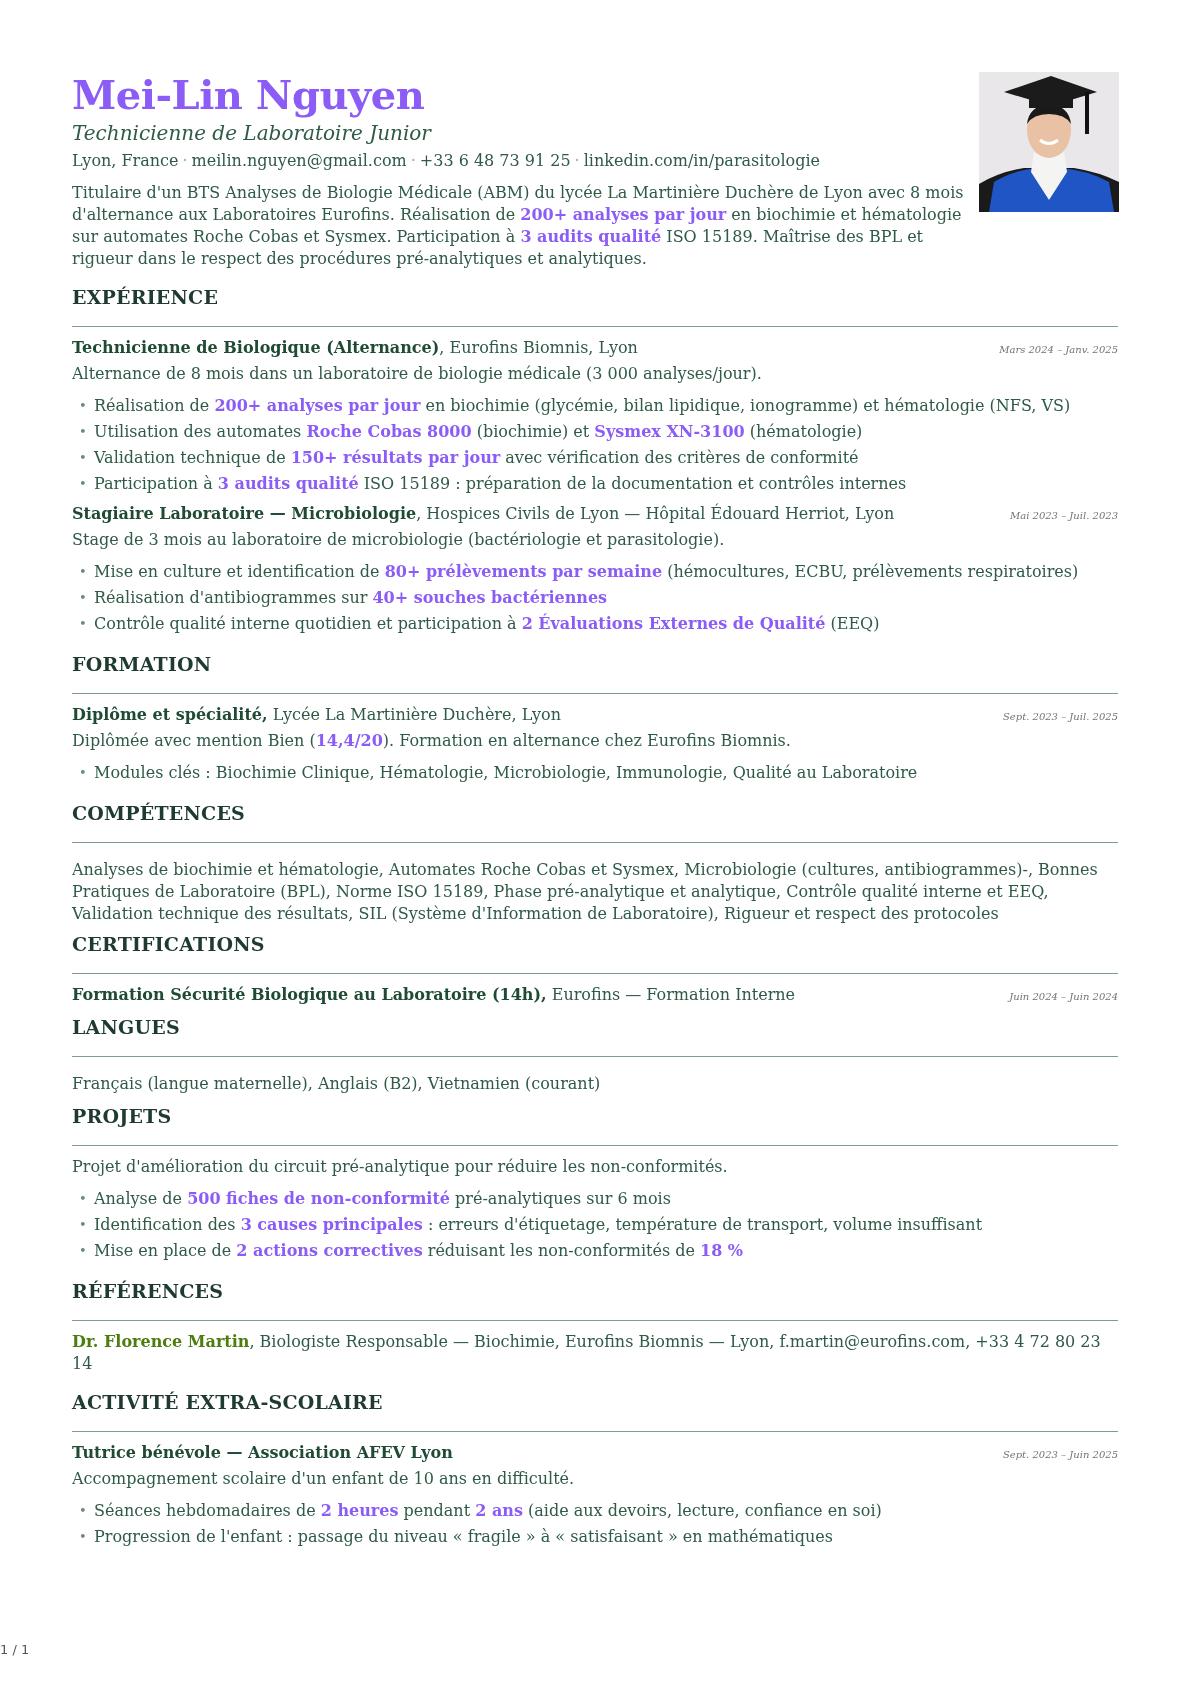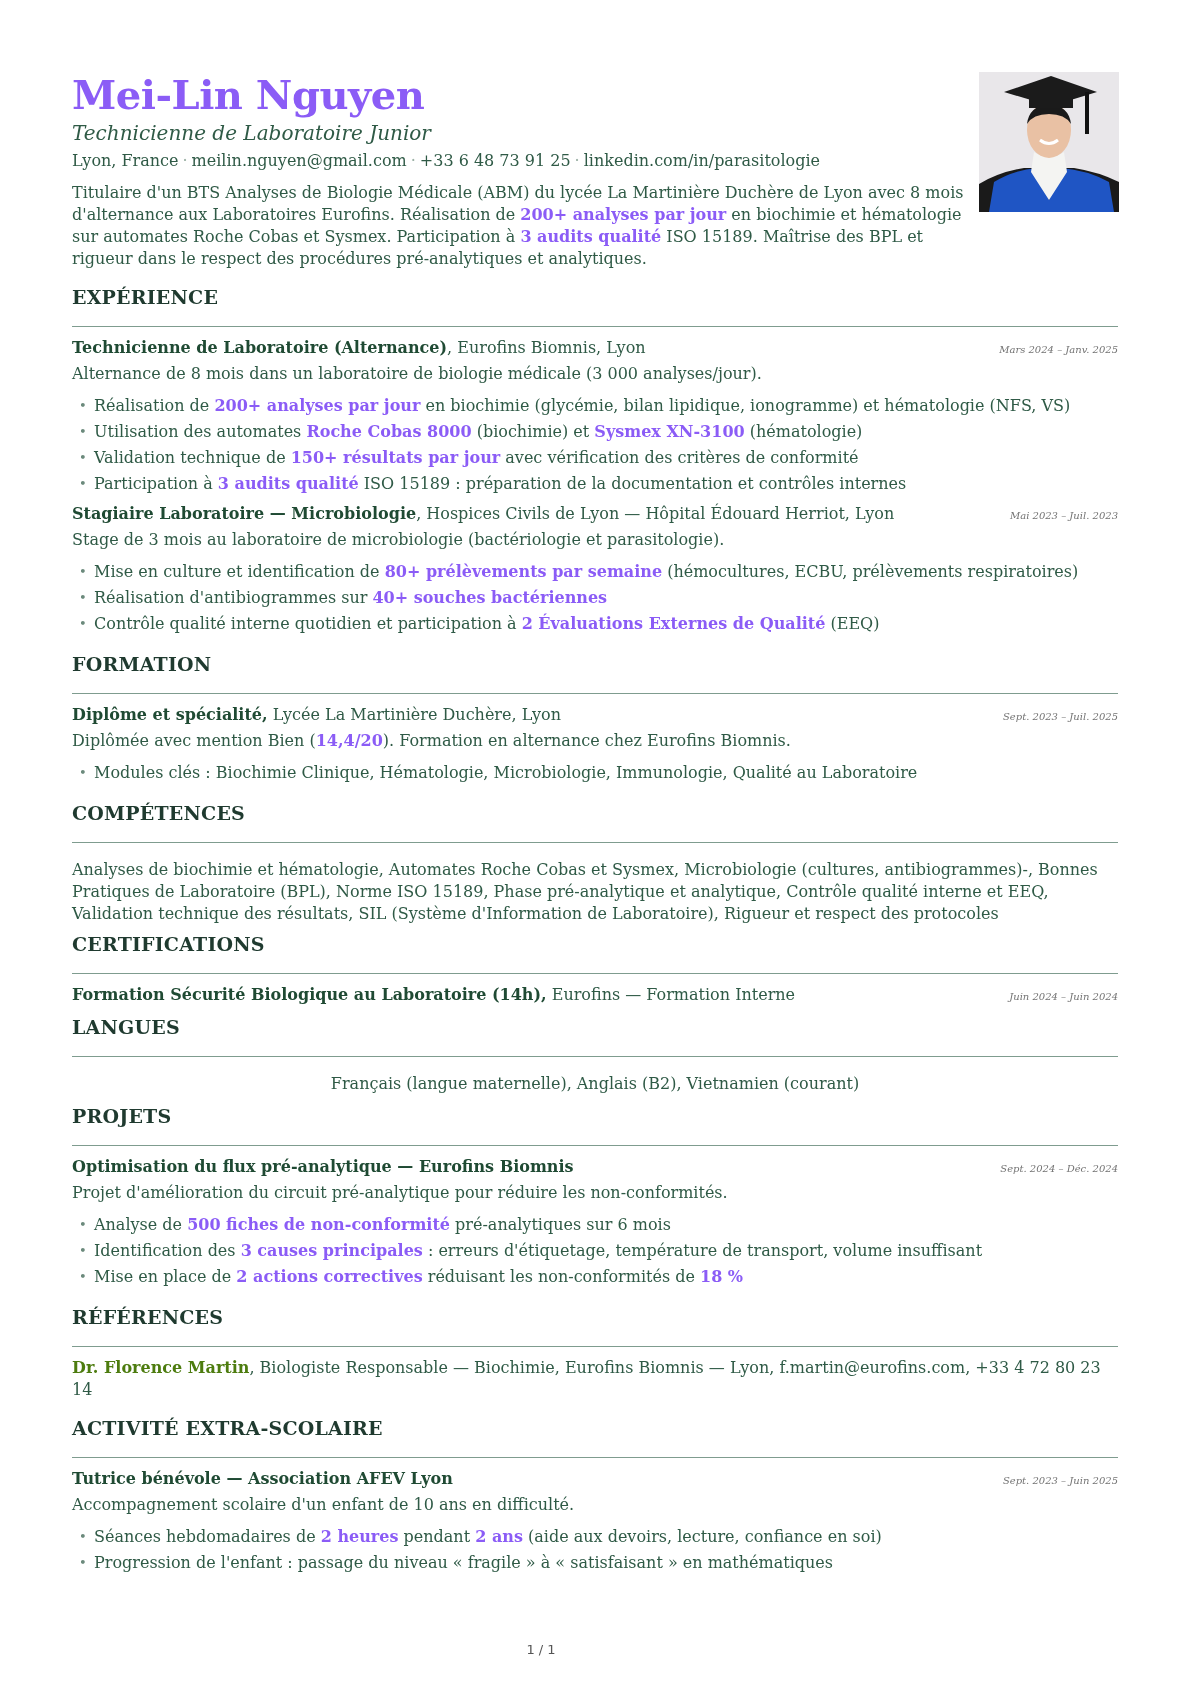--- a/index.html
+++ b/index.html
@@ -19,39 +19,39 @@
              border-bottom:1.5px solid #7f9c8f;padding-bottom:16px;margin-bottom:10px;}
   .entry{margin-bottom:6px;}
   .row{display:flex;justify-content:space-between;align-items:baseline;font-size:16px;line-height:22px;}
   .row .t b{color:#1f4a33;}
   .row .date{font-style:italic;font-size:10px;color:#737373;white-space:nowrap;text-align:center;}
   .desc{font-size:16px;line-height:22px;margin-top:2px;}
   ul.bl{margin:8px 0 4px 0;padding-left:22px;font-size:16px;line-height:26px;list-style:none;}
   ul.bl li{position:relative;padding-left10px;}
   ul.bl li::before{content:"•";position:absolute;left:-15px;color:#6b8a7c;font-size:13px;}
   .plain{font-size:16px;line-height:22px;}
-  .footer{position:absolute;left:0;width:1082px;top:1642px;text-align:center;font-size:13px;color:#555;font-family:"DejaVu Sans",sans-serif;}
+  .footer{position:absolute;left:0;width:1082px;top:1642px;font-size:13px;color:#555;font-family:"DejaVu Sans",sans-serif;}
 </style>
 </head>
 <body>
 
 <div class="page">
   <h1 class="name">Mei-Lin Nguyen</h1>
   <div class="role">Technicienne de Laboratoire Junior</div>
   <div class="contact">
     <span>Lyon, France</span><span class="sep">·</span><span>meilin.nguyen@gmail.com</span><span class="sep">·</span><span>+33 6 48 73 91 25</span><span class="sep">·</span><span>linkedin.com/in/parasitologie</span>
   </div>
   <div class="summary">Titulaire d'un BTS Analyses de Biologie Médicale (ABM) du lycée La Martinière Duchère de Lyon avec 8 mois d'alternance aux Laboratoires Eurofins. Réalisation de <b>200+ analyses par jour</b> en biochimie et hématologie sur automates Roche Cobas et Sysmex. Participation à <b>3 audits qualité</b> ISO 15189. Maîtrise des BPL et rigueur dans le respect des procédures pré-analytiques et analytiques.</div>
 
   <div class="sec">
     <div class="sec-title">EXPÉRIENCE</div>
     <div>
         <div class="entry">
           <div class="row">
-            <span class="t"><b>Technicienne de Laboratoire (Alternance)</b>, Eurofins Biomnis, Lyon</span>
+            <span class="t"><b>Technicienne de Biologique (Alternance)</b>, Eurofins Biomnis, Lyon</span>
             <span class="date">Mars 2024 – Janv. 2025</span>
           </div>
           <div class="desc">Alternance de 8 mois dans un laboratoire de biologie médicale (3 000 analyses/jour).</div>
           <ul class="bl">
             <li>Réalisation de <b>200+ analyses par jour</b> en biochimie (glycémie, bilan lipidique, ionogramme) et hématologie (NFS, VS)</li>
             <li>Utilisation des automates <b>Roche Cobas 8000</b> (biochimie) et <b>Sysmex XN-3100</b> (hématologie)</li>
             <li>Validation technique de <b>150+ résultats par jour</b> avec vérification des critères de conformité</li>
             <li>Participation à <b>3 audits qualité</b> ISO 15189 : préparation de la documentation et contrôles internes</li>
           </ul>
         </div>
@@ -98,31 +98,27 @@
           <div class="row">
             <span class="t"><b>Formation Sécurité Biologique au Laboratoire (14h),</b> Eurofins — Formation Interne</span>
             <span class="date">Juin 2024 – Juin 2024</span>
           </div>
         </div>
       </div>
   </div>
 
   <div class="sec" style="margin-top:4px;">
     <div class="sec-title">LANGUES</div>
-    <div class="plain" style="padding-top:6px;text-align:center;">Français (langue maternelle), Anglais (B2), Vietnamien (courant)</div>
+    <div class="plain" style="padding-top:6px;">Français (langue maternelle), Anglais (B2), Vietnamien (courant)</div>
   </div>
 
   <div class="sec" style="margin-top:8px;">
     <div class="sec-title">PROJETS</div>
     <div>
         <div class="entry">
-          <div class="row">
-            <span class="t"><b>Optimisation du flux pré-analytique — Eurofins Biomnis</b></span>
-            <span class="date">Sept. 2024 – Déc. 2024</span>
-          </div>
           <div class="desc">Projet d'amélioration du circuit pré-analytique pour réduire les non-conformités.</div>
           <ul class="bl">
             <li>Analyse de <b>500 fiches de non-conformité</b> pré-analytiques sur 6 mois</li>
             <li>Identification des <b>3 causes principales</b> : erreurs d'étiquetage, température de transport, volume insuffisant</li>
             <li>Mise en place de <b>2 actions correctives</b> réduisant les non-conformités de <b>18 %</b></li>
           </ul>
         </div>
       </div>
   </div>
 

